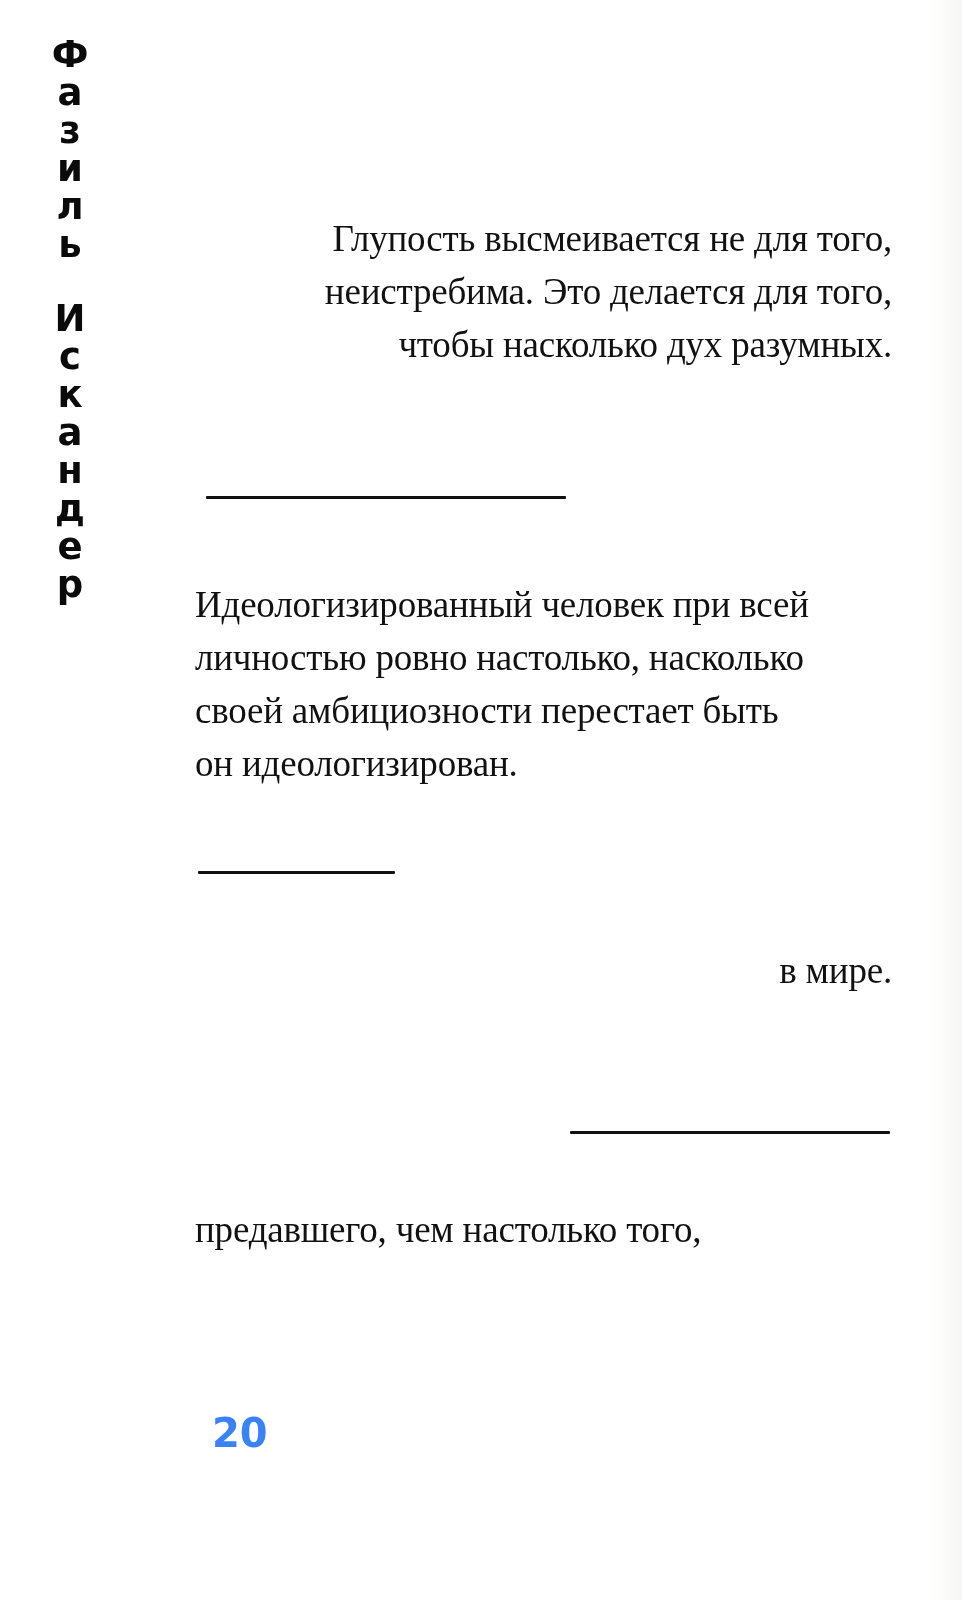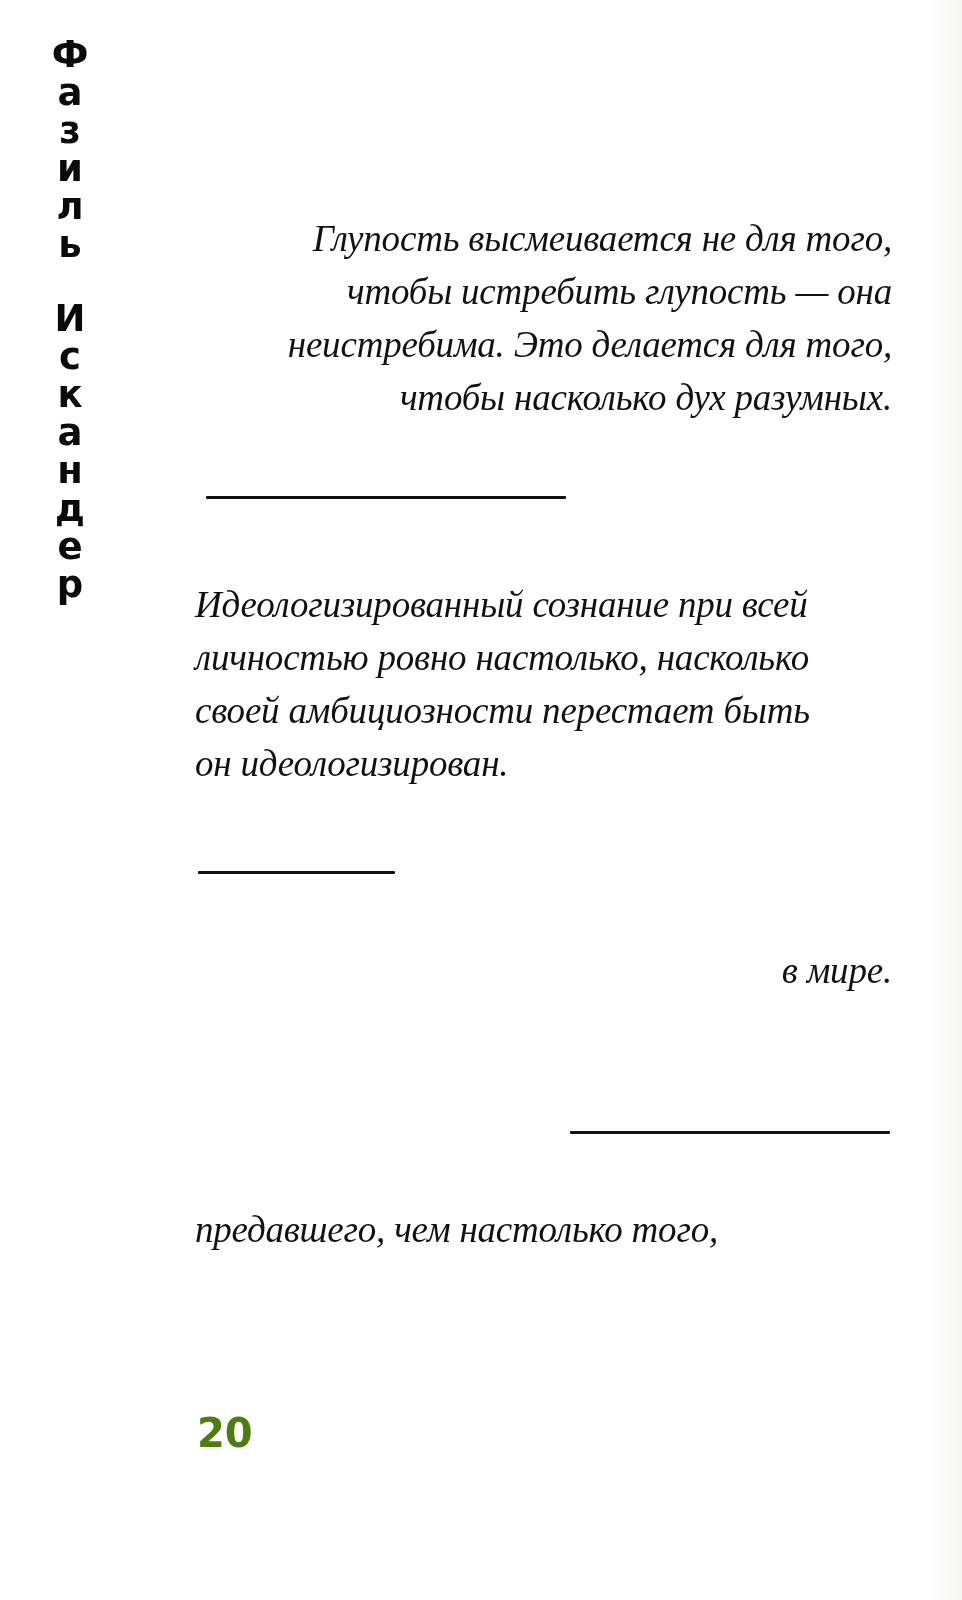--- a/index.html
+++ b/index.html
@@ -15,30 +15,30 @@
     position: absolute; left: 40px; top: 36px; width: 60px;
     display: flex; flex-direction: column; align-items: center;
     font-family: "DejaVu Sans", sans-serif; font-weight: bold; font-size: 37px; line-height: 38px;
     color: #0a0a0a;
   }
   .author span { display: block; height: 38px; }
   .author .gap { height: 36px; }
   .quote {
     position: absolute;
     font-family: "Liberation Serif", serif; font-size: 37px; line-height: 53px;
-    color: #111111; letter-spacing: -0.2px; font-style: italic;
+    color: #111111; letter-spacing: -0.2px;
   }
   .quote .line { display: block; white-space: nowrap; }
   .q-right { text-align: right; }
   .rule {
     position: absolute; height: 3px; background: #111111; border-radius: 1px;
   }
   .page-number {
-    position: absolute; left: 197px; top: 1410px;
-    font-family: "DejaVu Sans", sans-serif; font-weight: bold; font-size: 40px; color: #4d7c0f;
+    position: absolute; left: 212px; top: 1410px;
+    font-family: "DejaVu Sans", sans-serif; font-weight: bold; font-size: 40px; color: #3b82f6;
   }
 </style>
 </head>
 <body>
 
 <div class="page-edge"></div>
 
 <div class="author">
   <span>Ф</span>
   <span>а</span>
@@ -52,29 +52,28 @@
   <span>к</span>
   <span>а</span>
   <span>н</span>
   <span>д</span>
   <span>е</span>
   <span>р</span>
 </div>
 
 <div class="quote q-right" style="right:70px; top:212px; width:660px;">
   <span class="line">Глупость высмеивается не для того,</span>
-  <span class="line">чтобы истребить глупость — она</span>
   <span class="line">неистребима. Это делается для того,</span>
   <span class="line">чтобы насколько дух разумных.</span>
 </div>
 
 <div class="rule" style="left:206px; top:496px; width:360px;"></div>
 
 <div class="quote" style="left:195px; top:578px; width:720px;">
-  <span class="line">Идеологизированный сознание при всей</span>
+  <span class="line">Идеологизированный человек при всей</span>
   <span class="line">личностью ровно настолько, насколько</span>
   <span class="line">своей амбициозности перестает быть</span>
   <span class="line">он идеологизирован.</span>
 </div>
 
 <div class="rule" style="left:198px; top:871px; width:197px;"></div>
 
 <div class="quote q-right" style="right:70px; top:944px; width:700px;">
   <span class="line">в мире.</span>
 </div>

